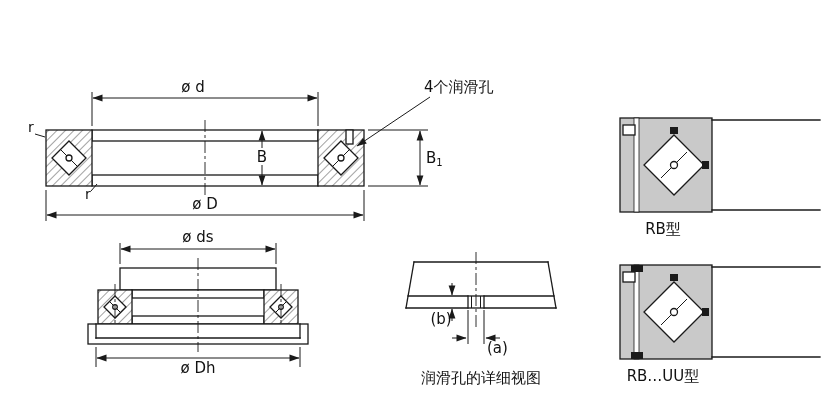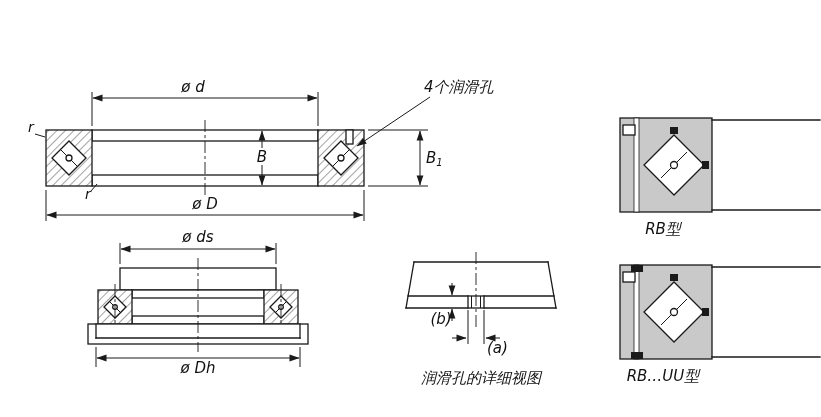--- a/index.html
+++ b/index.html
@@ -1,16 +1,16 @@
 <!DOCTYPE html>
 <html><head>
 <meta charset="utf-8">
 <style>
   html,body{margin:0;padding:0;background:#ffffff;}
-  .stage{position:relative;width:821px;height:417px;background:#ffffff;overflow:hidden;font-style:italic;}
+  .stage{position:relative;width:821px;height:417px;background:#ffffff;overflow:hidden;}
   text{font-family:"DejaVu Sans",sans-serif;fill:#111111;}
   .t15{font-size:15px;}
   .t14{font-size:14px;}
   .sub{font-size:10px;}
   .ln{stroke:#1a1a1a;stroke-width:1.3;fill:none;stroke-linecap:square;}
   .lnw{stroke:#1a1a1a;stroke-width:1.3;fill:#ffffff;}
   .lnh{stroke:#1a1a1a;stroke-width:1.3;fill:url(#hatch);}
   .lngr{stroke:#1a1a1a;stroke-width:1.3;fill:#c9c9c9;}
   .dim{stroke:#1a1a1a;stroke-width:1;fill:none;}
   .cl{stroke:#1a1a1a;stroke-width:0.9;fill:none;stroke-dasharray:12 3 3 3;}

